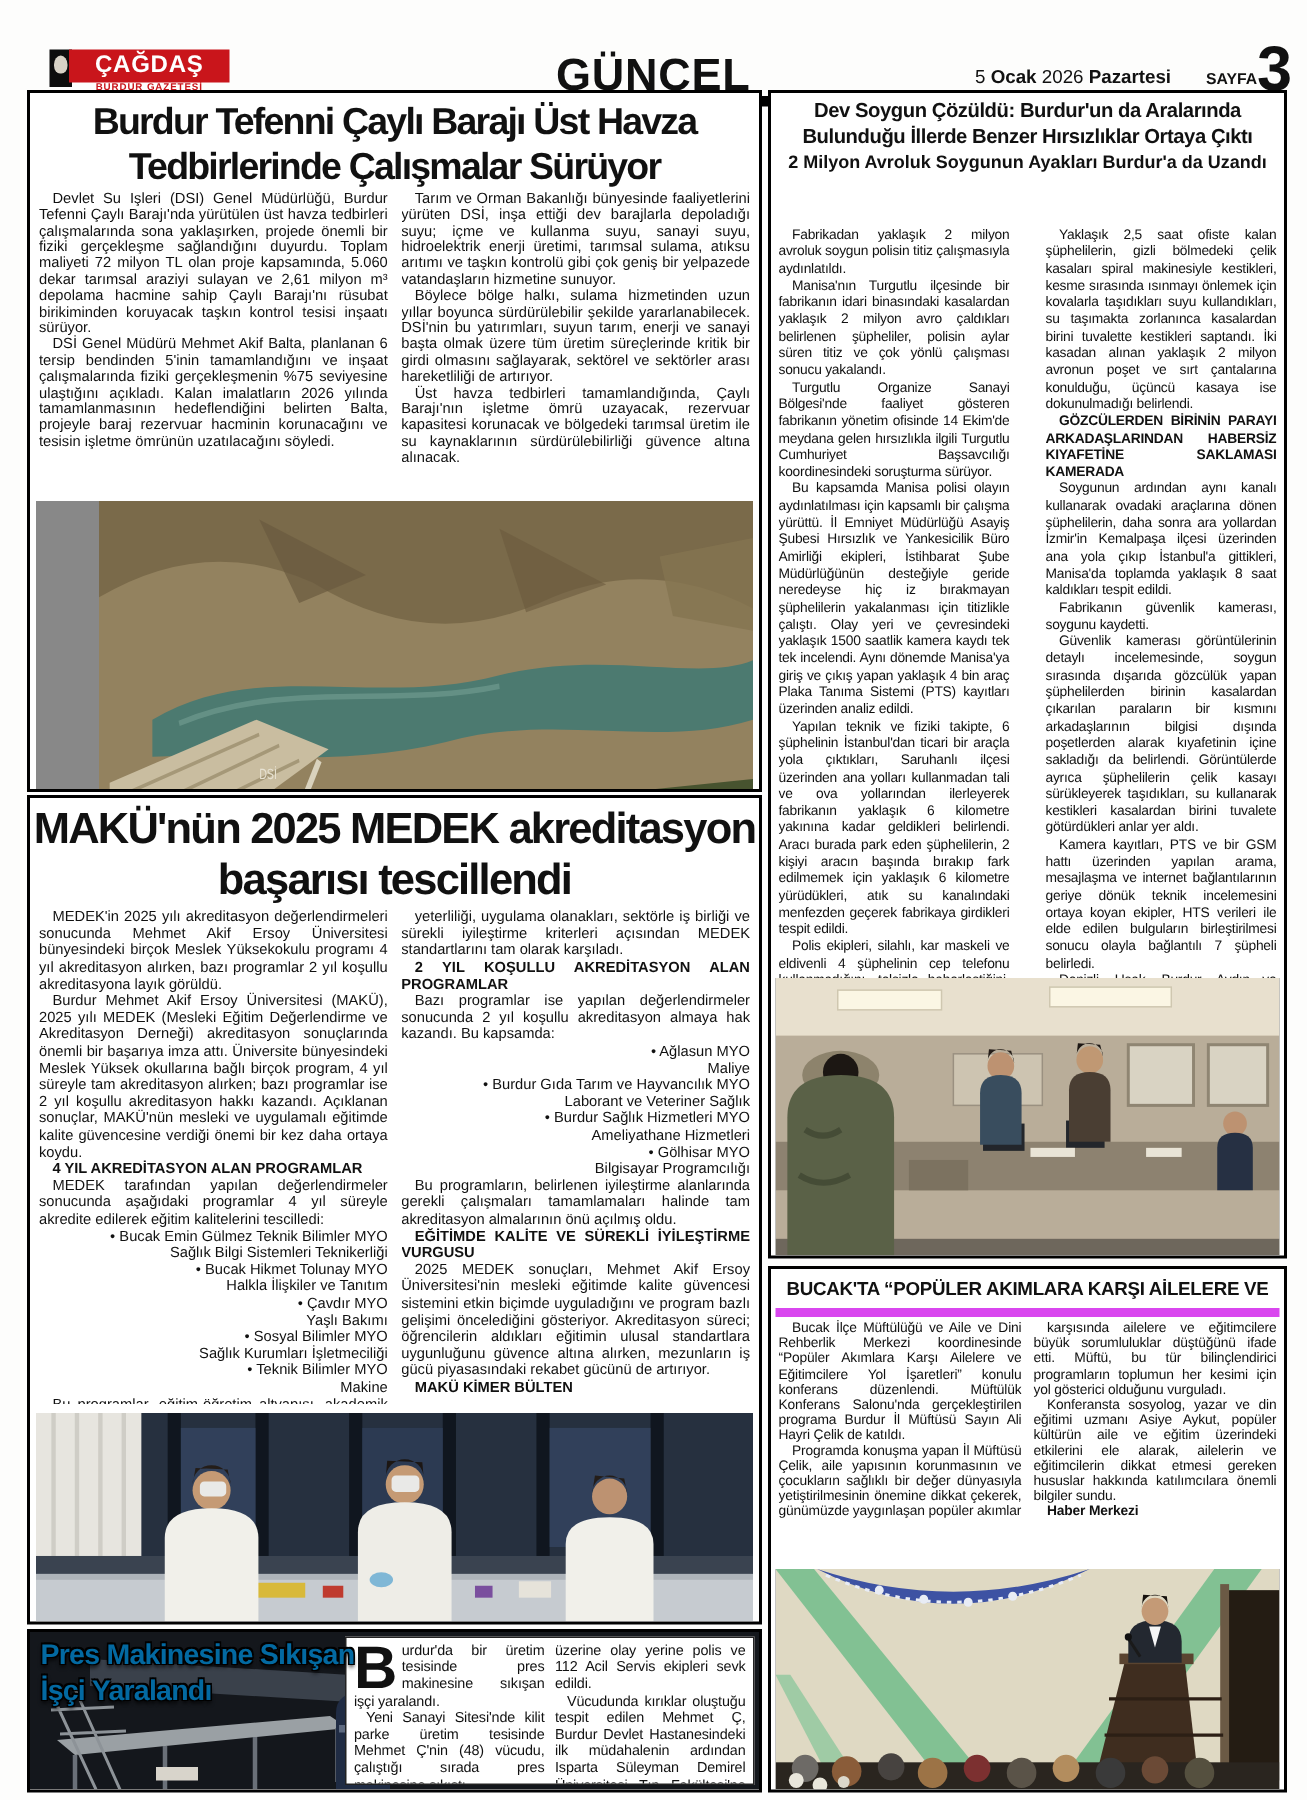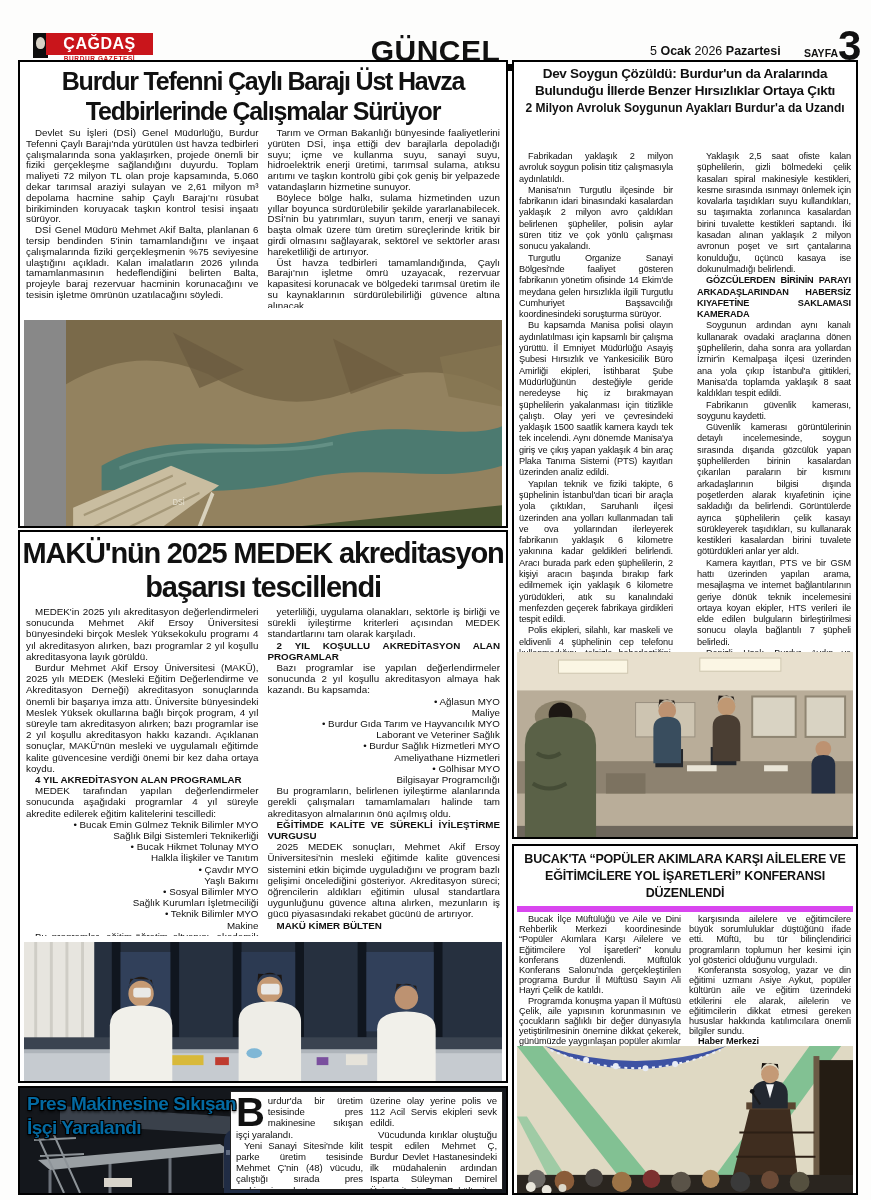--- a/index.html
+++ b/index.html
@@ -46,21 +46,21 @@
   .cols .h{font-weight:bold;}
   .cols .list{text-indent:0;text-align:right;white-space:pre-line;}
   .cols .byline{font-weight:bold;}
   #dam .cols{height:180px;}  #dam .col p{font-size:9.8px;line-height:10.8px;}
   #medek .cols{height:330px;} #medek .col p{font-size:9.8px;line-height:11.2px;}
   #heist .cols{height:527px;padding:0 5px;gap:24px;margin-top:36px;} #heist .col p{font-size:9.2px;line-height:11.3px;letter-spacing:-.15px;}
   #conf .cols{height:140px;padding:0 5px;gap:8px;} #conf .col p{font-size:9.2px;line-height:10.2px;letter-spacing:-.1px;}
   
   .photo{position:absolute;left:4px;right:4px;overflow:hidden;background:#888;}
   .photo svg{display:block;width:100%;height:100%;}
-  #dam .photo{top:258px;height:252px;padding-left:42px;}
+  #dam .photo{top:272px;height:252px;padding-left:42px;}
   #medek .photo{top:410px;height:139px;}
   #heist .photo{left:3px;right:3px;top:590px;height:185px;}
   #conf .photo{left:3px;right:3px;top:200px;height:147px;}
   
   #press .photo{left:0;right:0;top:0;bottom:0;height:auto;}
   .press-title{position:absolute;left:7px;top:4px;z-index:3;color:#0369a1;font-weight:900;
     font-size:19px;line-height:24px;letter-spacing:-.5px;
     text-shadow:-1px -1px 0 #000,1px -1px 0 #000,-1px 1px 0 #000,1px 1px 0 #000,0 2px 3px #000;}
   .press-panel{position:absolute;left:210px;top:3px;right:3px;bottom:3px;z-index:2;background:#fff;
     border:1px solid #222;display:flex;gap:7px;padding:3px 5px;box-sizing:border-box;overflow:hidden;}
@@ -318,21 +318,20 @@
          <path d="M298,140 V112 q0,-10 12,-10 q12,0 12,10 v28 Z" fill="#263043"></path>
         </g>
       <rect x="90" y="120" width="40" height="20" fill="#7c7260"></rect>
     </svg>
   </div>
 </section>
 
 <section class="art" id="conf">
   <h1 class="head-s">
     <span class="tl">BUCAK'TA “POPÜLER AKIMLARA KARŞI AİLELERE VE</span>
-    <span class="tl">EĞİTİMCİLERE YOL İŞARETLERİ” KONFERANSI DÜZENLENDİ</span>
   </h1>
   <div class="cols">
     <div class="col">
       <p>Bucak İlçe Müftülüğü ve Aile ve Dini Rehberlik Merkezi koordinesinde “Popüler Akımlara Karşı Ailelere ve Eğitimcilere Yol İşaretleri” konulu konferans düzenlendi. Müftülük Konferans Salonu'nda gerçekleştirilen programa Burdur İl Müftüsü Sayın Ali Hayri Çelik de katıldı.</p>
       <p>Programda konuşma yapan İl Müftüsü Çelik, aile yapısının korunmasının ve çocukların sağlıklı bir değer dünyasıyla yetiştirilmesinin önemine dikkat çekerek, günümüzde yaygınlaşan popüler akımlar</p>
     </div>
     <div class="col">
       <p>karşısında ailelere ve eğitimcilere büyük sorumluluklar düştüğünü ifade etti. Müftü, bu tür bilinçlendirici programların toplumun her kesimi için yol gösterici olduğunu vurguladı.</p>
       <p>Konferansta sosyolog, yazar ve din eğitimi uzmanı Asiye Aykut, popüler kültürün aile ve eğitim üzerindeki etkilerini ele alarak, ailelerin ve eğitimcilerin dikkat etmesi gereken hususlar hakkında katılımcılara önemli bilgiler sundu.</p>
       <p class="byline">Haber Merkezi</p>

